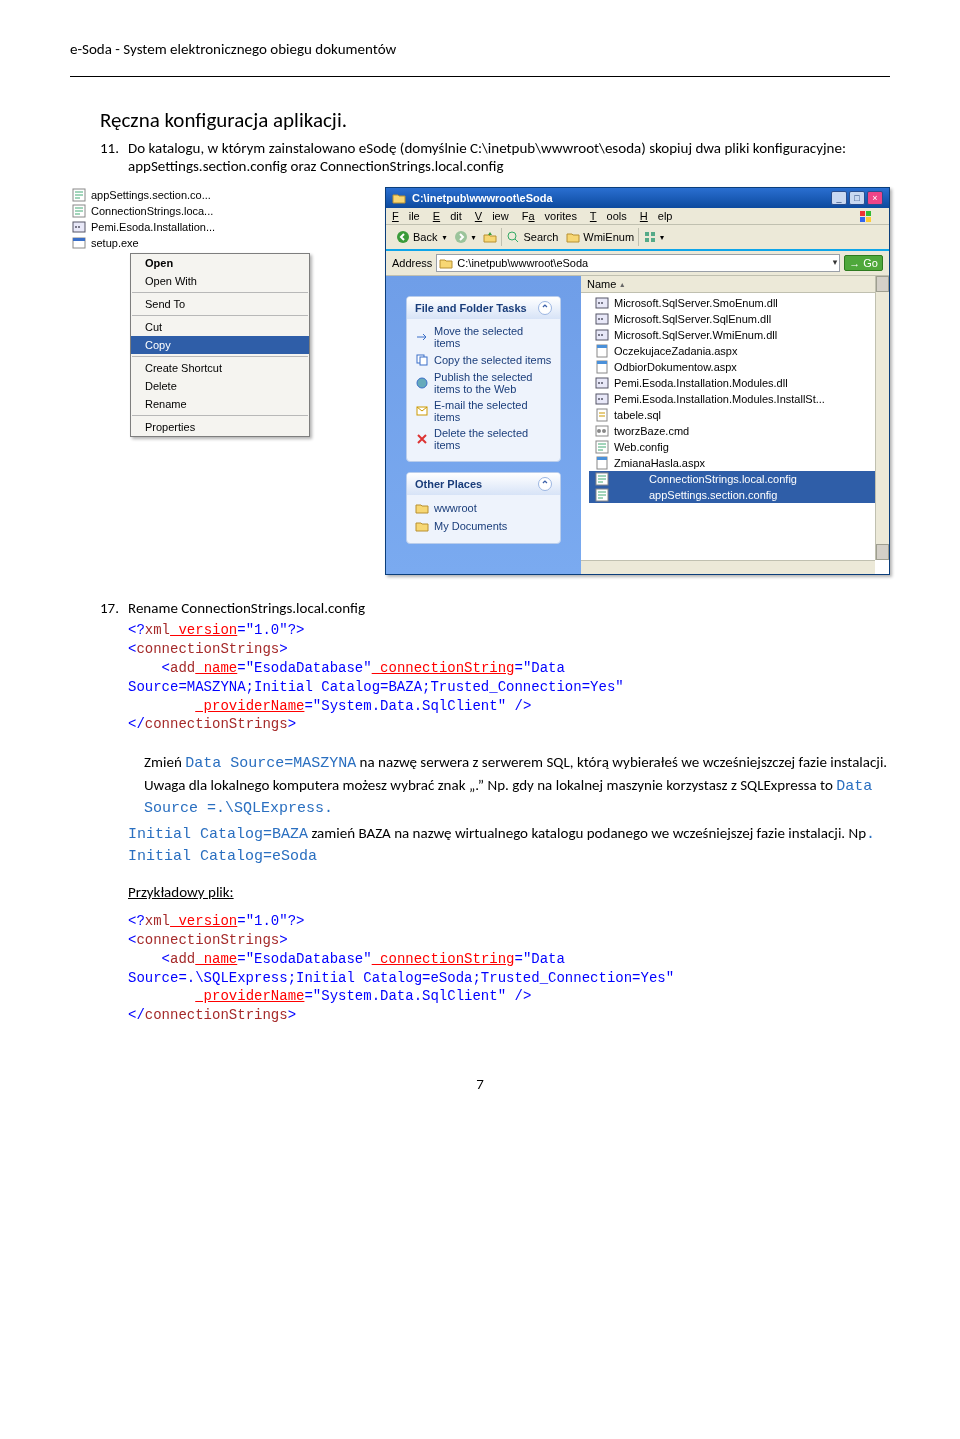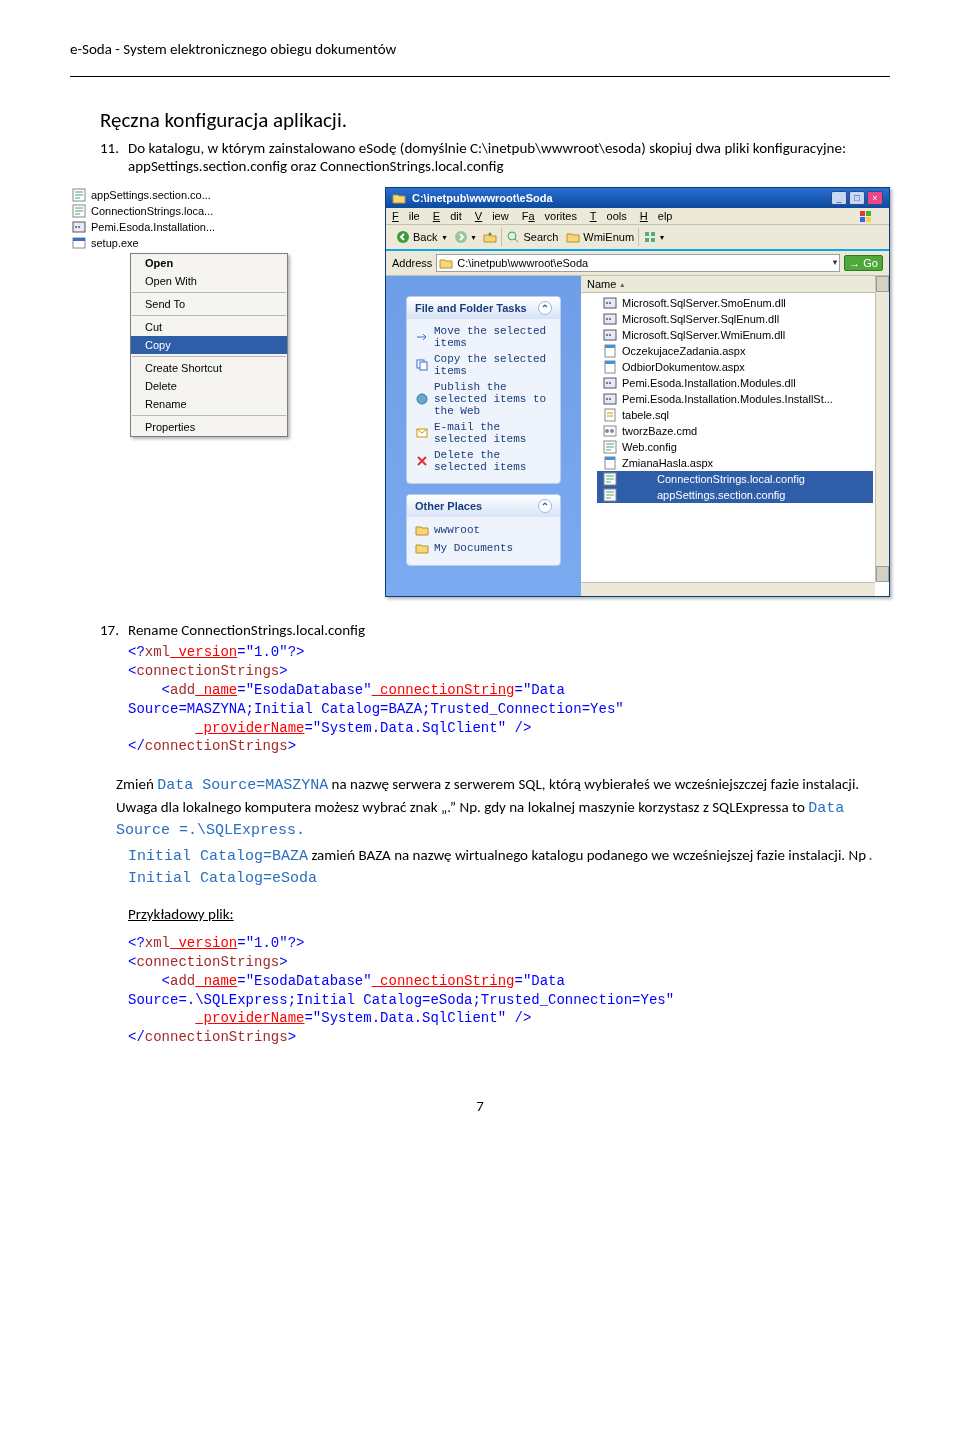--- a/index.html
+++ b/index.html
@@ -40,21 +40,21 @@
     padding: 1px 2px;
   }
   .ic { width: 14px; height: 14px; flex: none; display:flex; align-items:center; justify-content:center;}
   .ic svg { width:14px; height:14px; }
   .ctx-menu {
     font-family: Tahoma, sans-serif;
     font-size: 11px;
     background: #f5f4f0;
     border: 1px solid #7e7e7e;
     box-shadow: 2px 2px 3px rgba(0,0,0,.3);
-    width: 158px;
+    width: 180px;
     margin-top: 2px;
     margin-left: 60px;
   }
   .ctx-item { padding: 3px 14px; }
   .ctx-item.bold { font-weight: bold; }
   .ctx-item.hl { background: #2f5ea8; color: #fff; }
   .ctx-sep { border-top: 1px solid #b8b8b8; margin: 2px 1px; }
   
   .explorer {
     font-family: Tahoma, sans-serif;
@@ -102,24 +102,24 @@
     background:#eef3fc;border:1px solid #b9cdec;border-radius:4px;
     margin-bottom:10px; overflow:hidden;
   }
   .side-head{
     background:linear-gradient(#fff,#d7e3f7);
     padding:4px 8px;font-weight:bold;color:#1a3d7a;
     display:flex;justify-content:space-between;align-items:center;
   }
   .side-head .chev{font-size:10px;color:#3a5fa8;background:#fff;border:1px solid #9cb6e2;border-radius:50%;width:14px;height:14px;display:flex;align-items:center;justify-content:center;}
   .side-body{ padding:4px 8px 8px 8px; }
-  .side-link{ display:flex;align-items:center;gap:5px;padding:2px 0;color:#1a3d7a;font-family:Liberation Mono, monospace; }
+  .side-link{ display:flex;align-items:center;gap:5px;padding:2px 0;color:#1a3d7a; }
   .file-pane{ flex:1; position:relative;}
   .file-head{ background:#ece9d8;border-bottom:1px solid #c0c0b0;padding:2px 6px;display:flex;align-items:center;gap:4px;}
-  .file-list{ padding:2px 16px;}
+  .file-list{ padding:2px 8px;}
   .file-list .file-row{ padding:1px 6px; }
   .file-row.sel{ background:#2f5ea8;color:#fff;gap:40px;}
   .scrollbar-v{ position:absolute;right:0;top:0;bottom:14px;width:14px;background:#ece9d8;border-left:1px solid #c0c0b0;}
   .scrollbar-v::before{content:"";position:absolute;top:0;left:0;right:0;height:14px;background:#d4d0c8;border:1px solid #9e9e90;}
   .scrollbar-v::after{content:"";position:absolute;bottom:0;left:0;right:0;height:14px;background:#d4d0c8;border:1px solid #9e9e90;}
   .scrollbar-h{ position:absolute;left:0;right:14px;bottom:0;height:14px;background:#ece9d8;border-top:1px solid #c0c0b0;}
   
   .code {
     font-family: "Courier New", monospace;
     font-size: 14px;
@@ -530,21 +530,21 @@
     <div class="num-text">Rename ConnectionStrings.local.config</div>
   </div>
 
   <div class="code" style="margin-left:28px;"><span class="c-blue">&lt;?</span><span class="c-brown">xml</span><span class="c-red"> version</span><span class="c-blue">="1.0"?&gt;</span>
 <span class="c-blue">&lt;</span><span class="c-brown">connectionStrings</span><span class="c-blue">&gt;</span>
     <span class="c-blue">&lt;</span><span class="c-brown">add</span><span class="c-red"> name</span><span class="c-blue">="EsodaDatabase"</span><span class="c-red"> connectionString</span><span class="c-blue">="Data</span>
 <span class="c-blue">Source=MASZYNA;Initial Catalog=BAZA;Trusted_Connection=Yes"</span>
         <span class="c-red"> providerName</span><span class="c-blue">="System.Data.SqlClient"</span><span class="c-blue"> /&gt;</span>
 <span class="c-blue">&lt;/</span><span class="c-brown">connectionStrings</span><span class="c-blue">&gt;</span></div>
 
-  <p class="prose" style="margin-left:16px;"><span>Zmień </span><span class="code-inline">Data Source=MASZYNA</span><span>  na nazwę serwera z serwerem SQL, którą wybierałeś we wcześniejszczej fazie instalacji. Uwaga dla lokalnego komputera możesz wybrać znak „.” Np. gdy na lokalnej maszynie korzystasz z SQLExpressa to </span><span class="code-inline">Data Source =.\SQLExpress.</span></p>
+  <p class="prose" style="margin-left:44px;"><span>Zmień </span><span class="code-inline">Data Source=MASZYNA</span><span>  na nazwę serwera z serwerem SQL, którą wybierałeś we wcześniejszczej fazie instalacji. Uwaga dla lokalnego komputera możesz wybrać znak „.” Np. gdy na lokalnej maszynie korzystasz z SQLExpressa to </span><span class="code-inline">Data Source =.\SQLExpress.</span></p>
   <p class="prose" style="margin-left:28px;"><span class="code-inline">Initial Catalog=BAZA</span><span>  zamień BAZA na nazwę wirtualnego katalogu podanego we wcześniejszej fazie instalacji. Np</span><span class="code-inline">. Initial Catalog=eSoda</span></p>
 
   <p class="prose under" style="margin:14px 0 10px 28px;">Przykładowy plik:</p>
 
   <div class="code" style="margin-left:28px;"><span class="c-blue">&lt;?</span><span class="c-brown">xml</span><span class="c-red"> version</span><span class="c-blue">="1.0"?&gt;</span>
 <span class="c-blue">&lt;</span><span class="c-brown">connectionStrings</span><span class="c-blue">&gt;</span>
     <span class="c-blue">&lt;</span><span class="c-brown">add</span><span class="c-red"> name</span><span class="c-blue">="EsodaDatabase"</span><span class="c-red"> connectionString</span><span class="c-blue">="Data</span>
 <span class="c-blue">Source=.\SQLExpress;Initial Catalog=eSoda;Trusted_Connection=Yes"</span>
         <span class="c-red"> providerName</span><span class="c-blue">="System.Data.SqlClient"</span><span class="c-blue"> /&gt;</span>
 <span class="c-blue">&lt;/</span><span class="c-brown">connectionStrings</span><span class="c-blue">&gt;</span></div>

